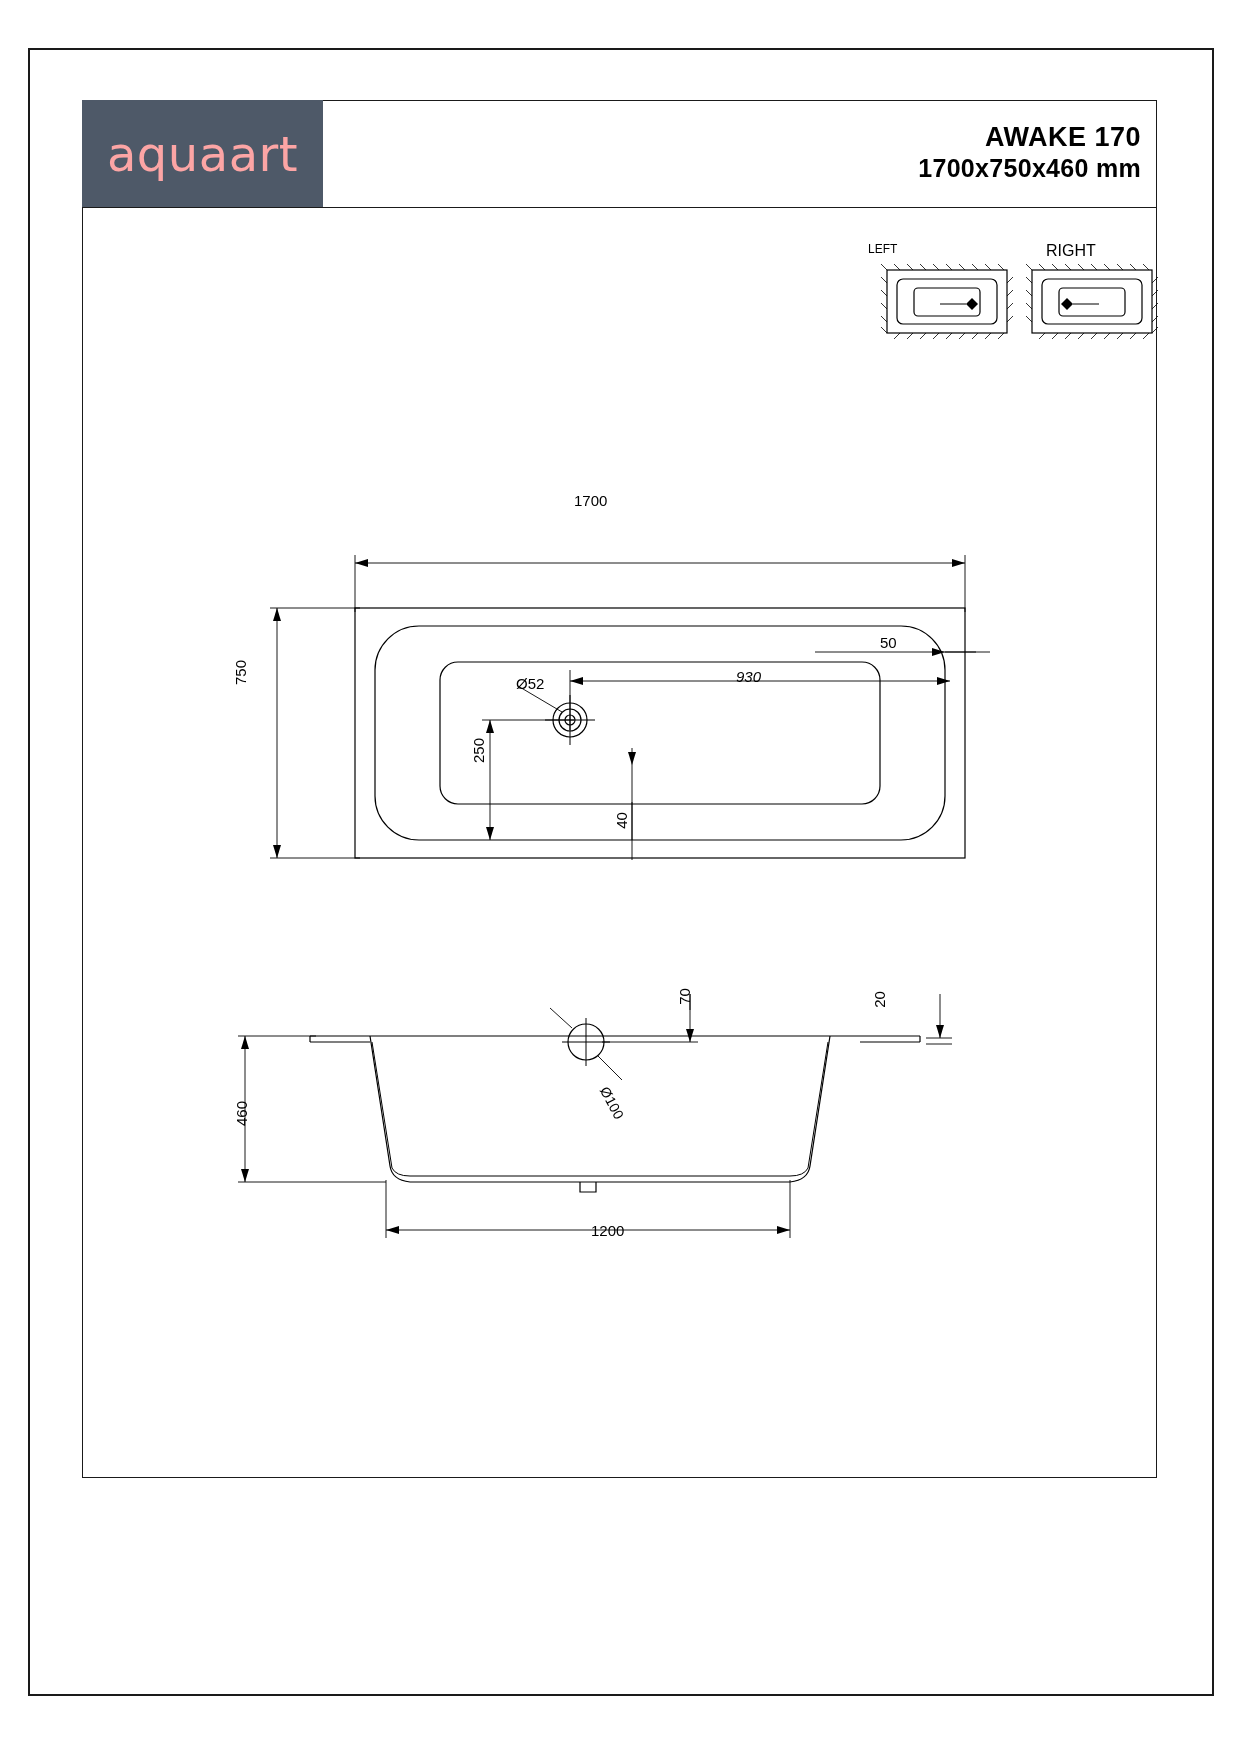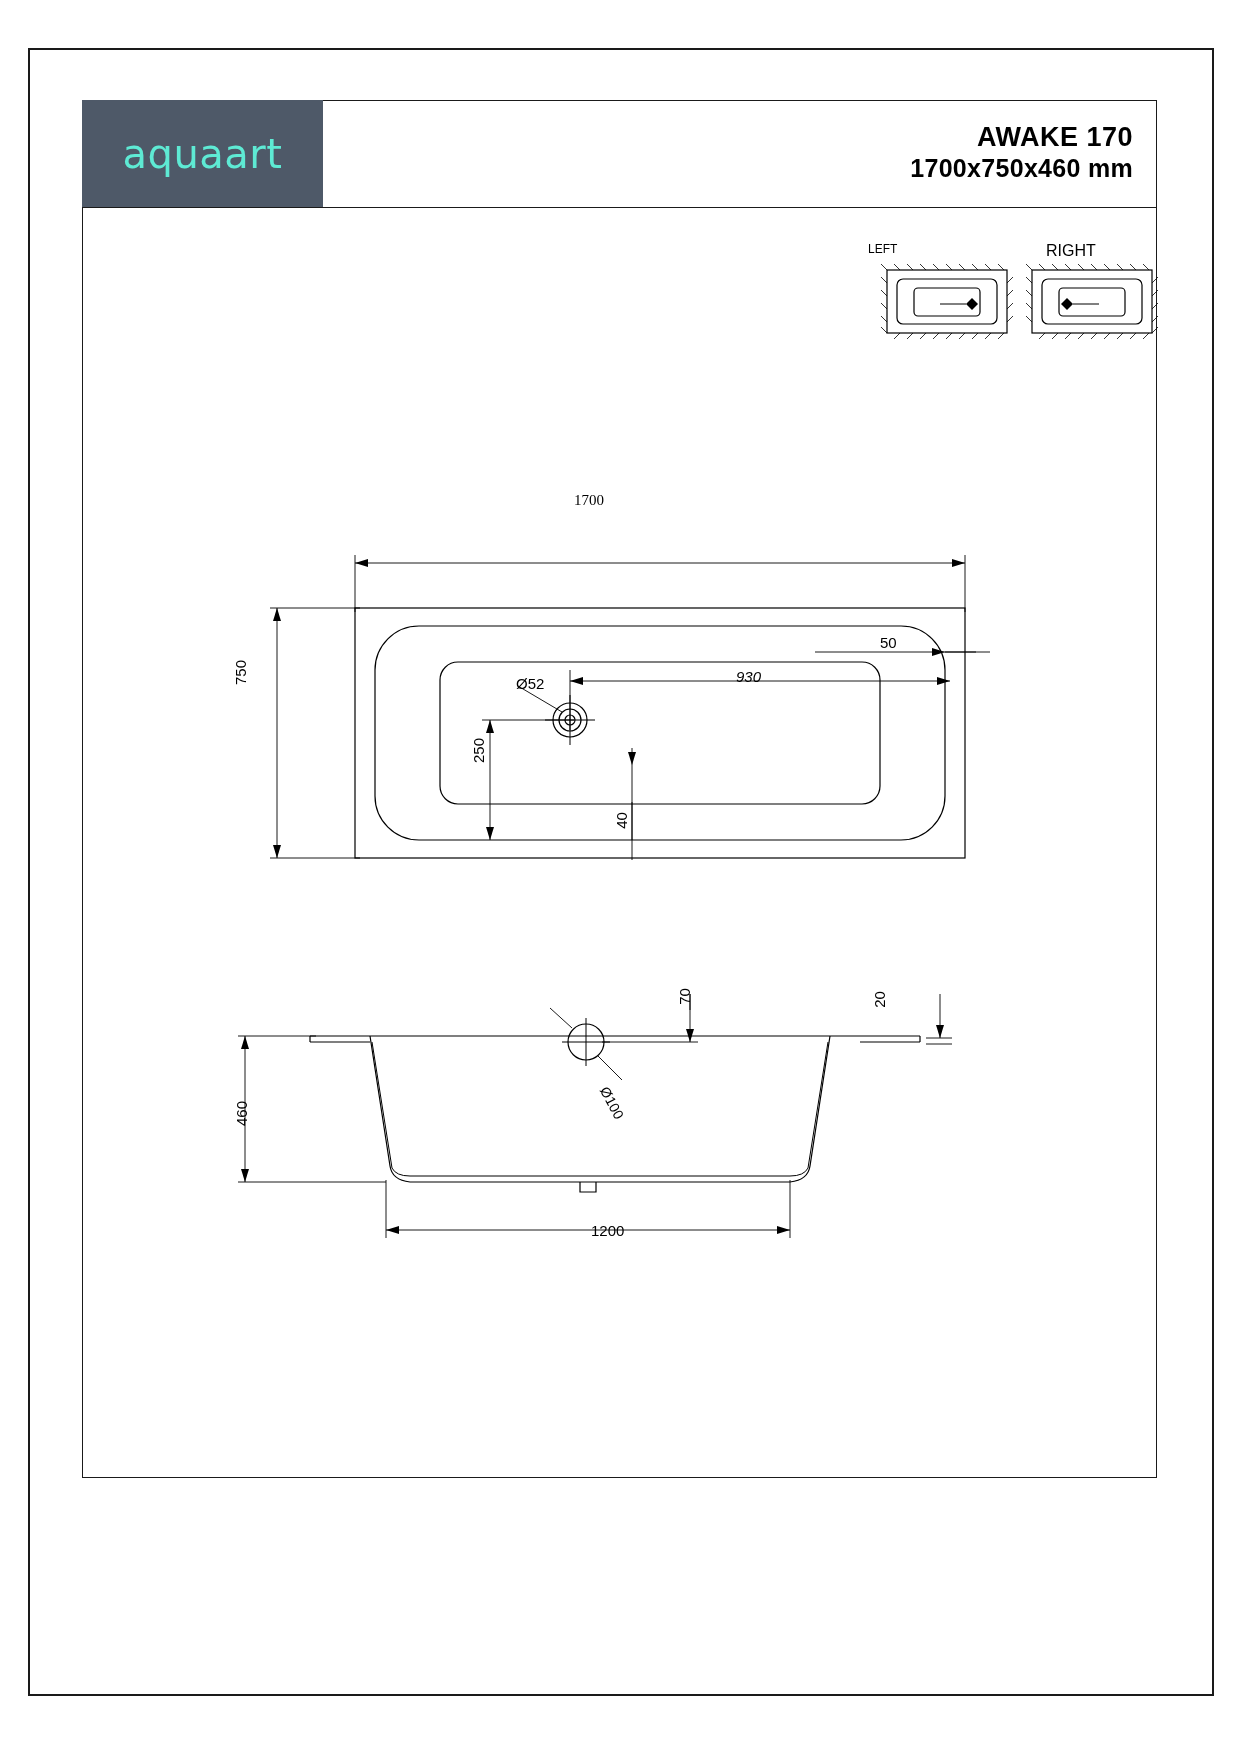--- a/index.html
+++ b/index.html
@@ -55,29 +55,29 @@
     left: 0;
     top: 0;
     width: 241px;
     height: 107px;
     background: #4e5968;
     display: flex;
     align-items: center;
     justify-content: center;
   }
   .logo-text {
-    color: #5eead4;
+    color: #fca5a5;
     font-family: "DejaVu Sans", sans-serif;
-    font-size: 40px;
+    font-size: 48px;
     letter-spacing: 0.5px;
     font-weight: 400;
   }
   .title-text {
     position: absolute;
-    right: 24px;
+    right: 16px;
     top: 22px;
     text-align: right;
     line-height: 1.18;
   }
   .title-name {
     font-size: 27px;
     font-weight: bold;
     letter-spacing: 0.5px;
   }
   .title-dims {
@@ -268,21 +268,21 @@
         <polygon points="240,300 236,287 244,287" fill="#000"></polygon>
       </g>
 
       <g>
         <line class="ln-dim" x1="382" y1="208" x2="382" y2="300"></line>
         <polygon points="382,225 378,212 386,212" fill="#000"></polygon>
         <line class="ln-dim" x1="382" y1="262" x2="382" y2="320"></line>
       </g>
     </svg>
 
-    <div class="lbl" style="left:574px; top:492px;font-family:Liberation Serif, serif;">1700</div>
+    <div class="lbl" style="left:574px; top:492px;">1700</div>
     <div class="lbl vert" style="left:228px; top:664px;">750</div>
     <div class="lbl" style="left:880px; top:634px;">50</div>
     <div class="lbl" style="left:736px; top:668px;font-style:italic;">930</div>
     <div class="lbl" style="left:516px; top:675px;text-align:center;">Ø52</div>
     <div class="lbl vert" style="left:466px; top:742px;">250</div>
     <div class="lbl vert" style="left:613px; top:812px;">40</div>
   </div>
 
   <div>
     <svg style="left:250px; top:980px;" width="760" height="300">

